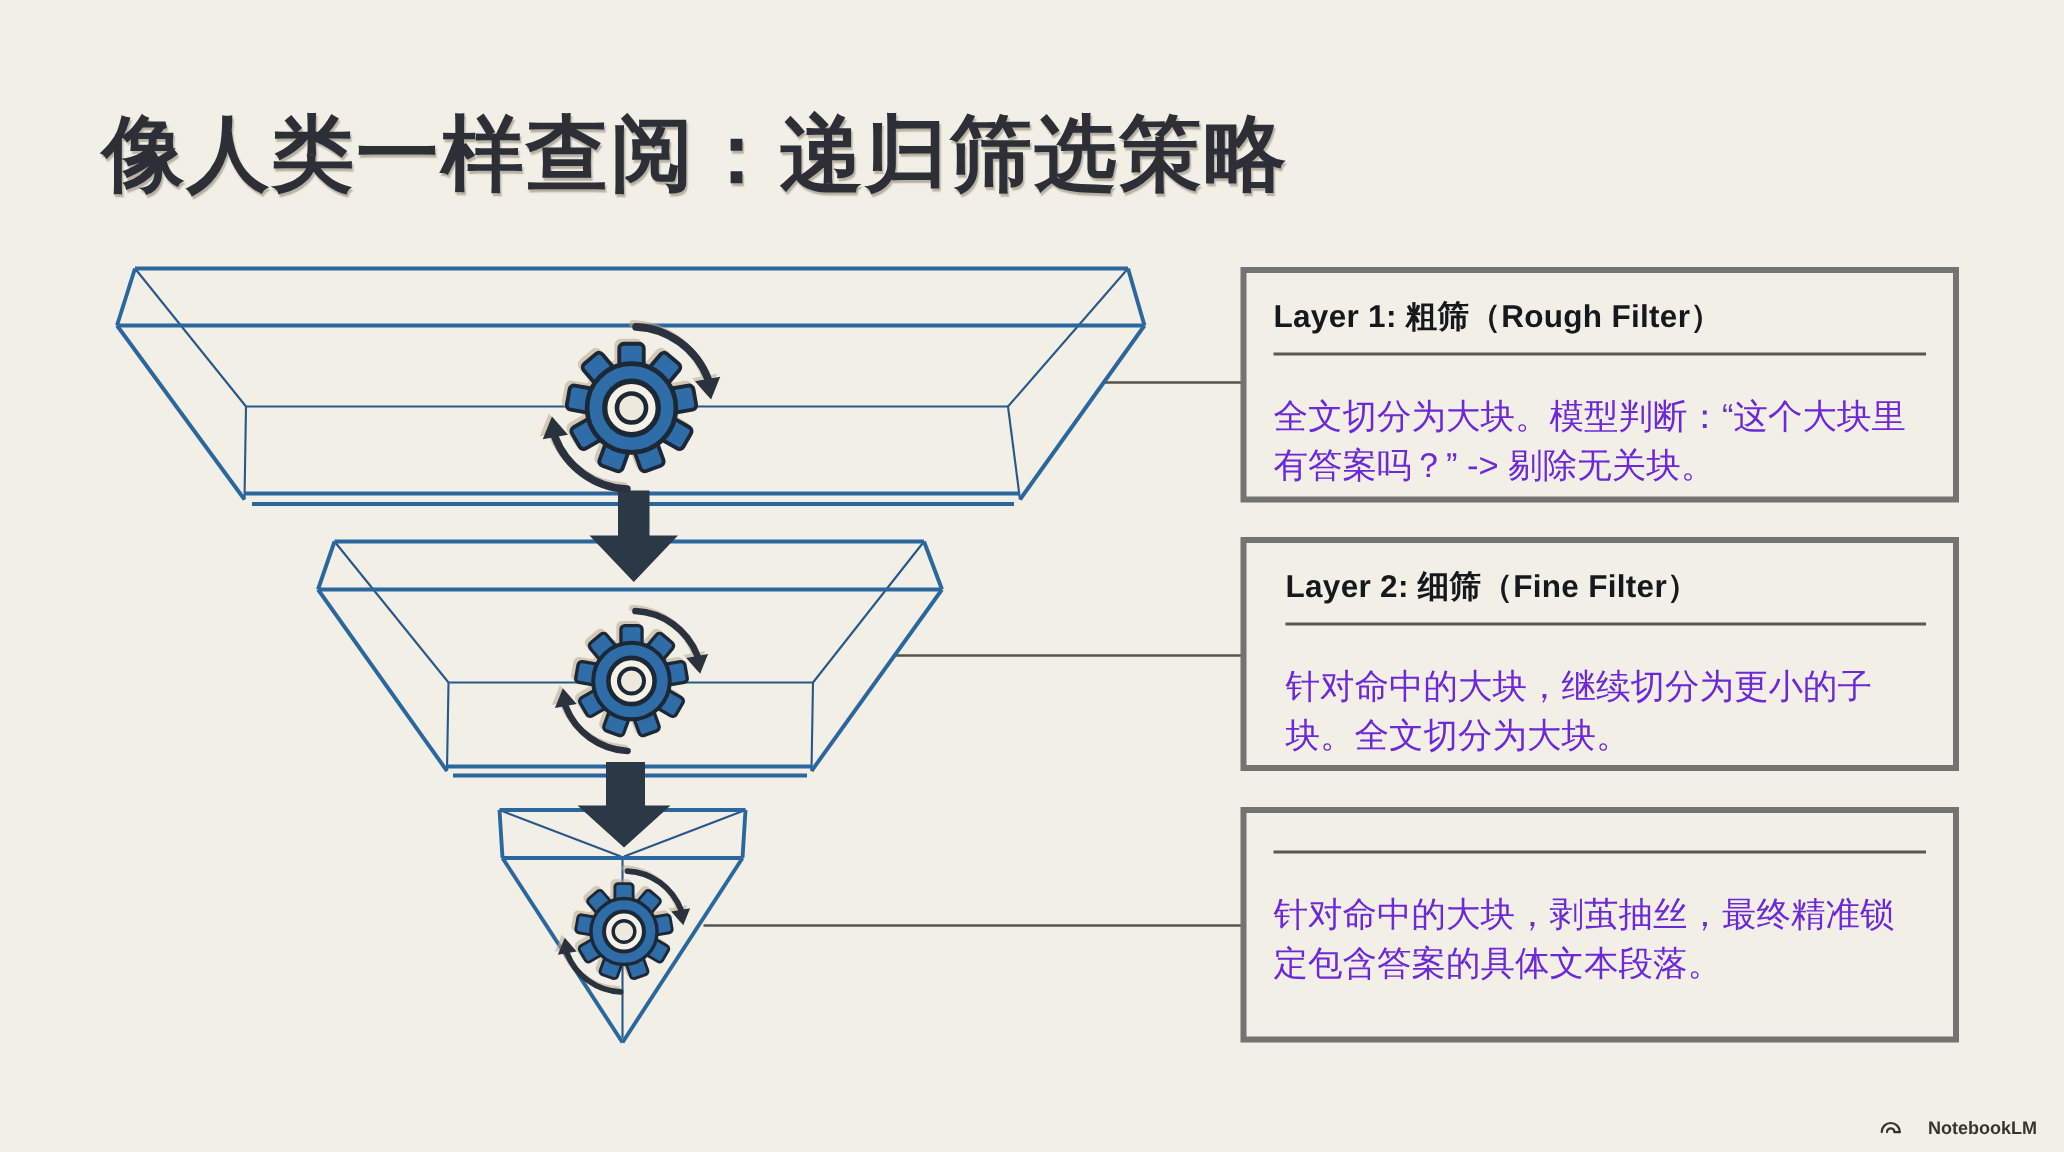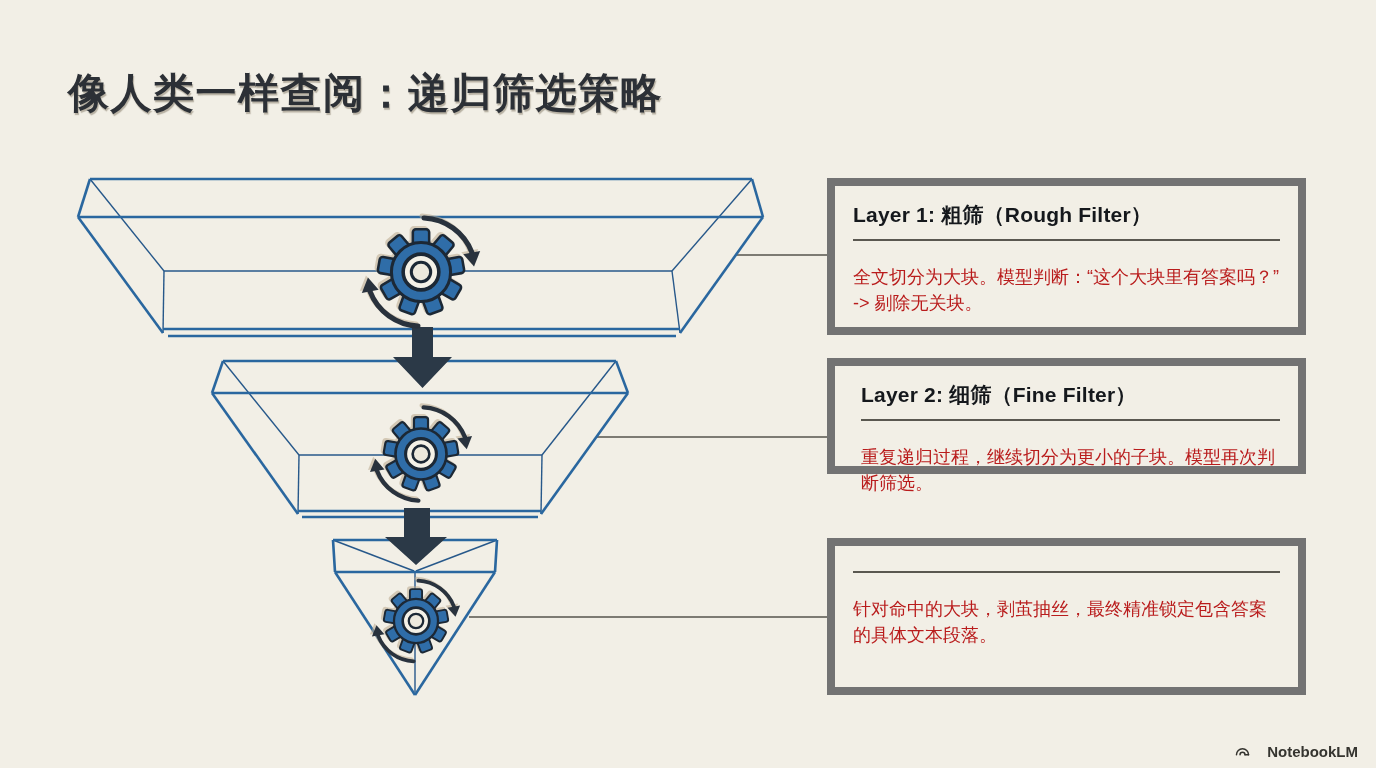--- a/index.html
+++ b/index.html
@@ -5,63 +5,63 @@
   html,body{margin:0;padding:0;}
   .page{
     position:relative;
     width:1376px;height:768px;
     background:#f2efe6;
     font-family:"Liberation Sans", sans-serif;
     overflow:hidden;
   }
   .page-title{
     position:absolute;left:68px;top:66px;
-    font-size:41px;font-weight:800;color:#2c3036;
+    font-size:55px;font-weight:800;color:#2c3036;
     letter-spacing:1.5px;
     text-shadow:1px 2px 1px rgba(110,100,80,0.45);
     white-space:nowrap;
   }
   .diagram-svg{position:absolute;left:0;top:0;}
   .fl-main{stroke:#2a679f;stroke-width:2.6;fill:none;}
   .fl-thin{stroke:#27588a;stroke-width:1.4;fill:none;}
   .connector{stroke:#56544d;stroke-width:1.6;fill:none;}
   .block-arrow{fill:#2b3947;}
   .gear-teeth{fill:#2f6da8;stroke:#1c2835;stroke-width:2.5;}
   .gear-body{fill:#2f6da8;stroke:#1c2835;stroke-width:3;}
   .gear-ring{fill:#f4f1e7;stroke:#1c2835;stroke-width:3.5;}
   .gear-hole{fill:#ede9dd;stroke:#1c2835;stroke-width:3;}
   .rot-arrow{stroke:#29323d;stroke-width:5;fill:none;stroke-linecap:round;}
   .rot-head{fill:#29323d;}
   .gear-g{filter:drop-shadow(-2px -2px 0 rgba(185,168,140,0.55));}
 
   .info-box{
     position:absolute;left:827px;width:479px;
-    border:8px solid #737373;
+    border:4px solid #737373;
     box-sizing:border-box;
     padding:15px 18px 10px 18px;
     background:transparent;
   }
   .box-1{top:178px;height:157px;}
-  .box-2{top:358px;height:116px;padding-left:26px;}
+  .box-2{top:358px;height:156px;padding-left:26px;}
   .box-3{top:538px;height:157px;}
   .box-title{
     font-size:21px;font-weight:700;color:#15181c;
     letter-spacing:0.2px;white-space:nowrap;
   }
   .box-divider{
     height:0;border:0;border-top:2px solid #5a5850;
     margin:10px 0 11px 0;
   }
   .box-body{
-    font-size:18px;color:#b91c1c;line-height:1.42;margin-top:24px;
+    font-size:23px;color:#6d28d9;line-height:1.42;margin-top:24px;
   }
   .watermark{
     position:absolute;right:18px;bottom:8px;
     display:flex;align-items:center;gap:16px;
-    color:#35342f;font-size:15px;font-weight:600;
+    color:#35342f;font-size:12px;font-weight:600;
   }
 </style>
 </head>
 <body>
 
 <div class="page">
 
   <div class="page-title">像人类一样查阅：递归筛选策略</div>
 
   <svg class="diagram-svg" width="1376" height="768" viewBox="0 0 1376 768">
@@ -152,21 +152,21 @@
 
   <div class="info-box box-1">
     <div class="box-title">Layer 1: 粗筛（Rough Filter）</div>
     <hr class="box-divider">
     <div class="box-body">全文切分为大块。模型判断：“这个大块里有答案吗？” -&gt; 剔除无关块。</div>
   </div>
 
   <div class="info-box box-2">
     <div class="box-title">Layer 2: 细筛（Fine Filter）</div>
     <hr class="box-divider">
-    <div class="box-body">重复递归过程，继续切分为更小的子块。模型再次判断筛选。</div>
+    <div class="box-body">针对命中的大块，继续切分为更小的子块。全文切分为大块。</div>
   </div>
 
   <div class="info-box box-3">
     <hr class="box-divider">
     <div class="box-body">针对命中的大块，剥茧抽丝，最终精准锁定包含答案的具体文本段落。</div>
   </div>
 
   <div class="watermark">
     <svg width="17" height="17" viewBox="0 0 24 24">
       <path d="M3.5 16.5 A 8.5 8.5 0 0 1 20.5 16.5" stroke="#35342f" stroke-width="2.1" fill="none" stroke-linecap="round"></path>

